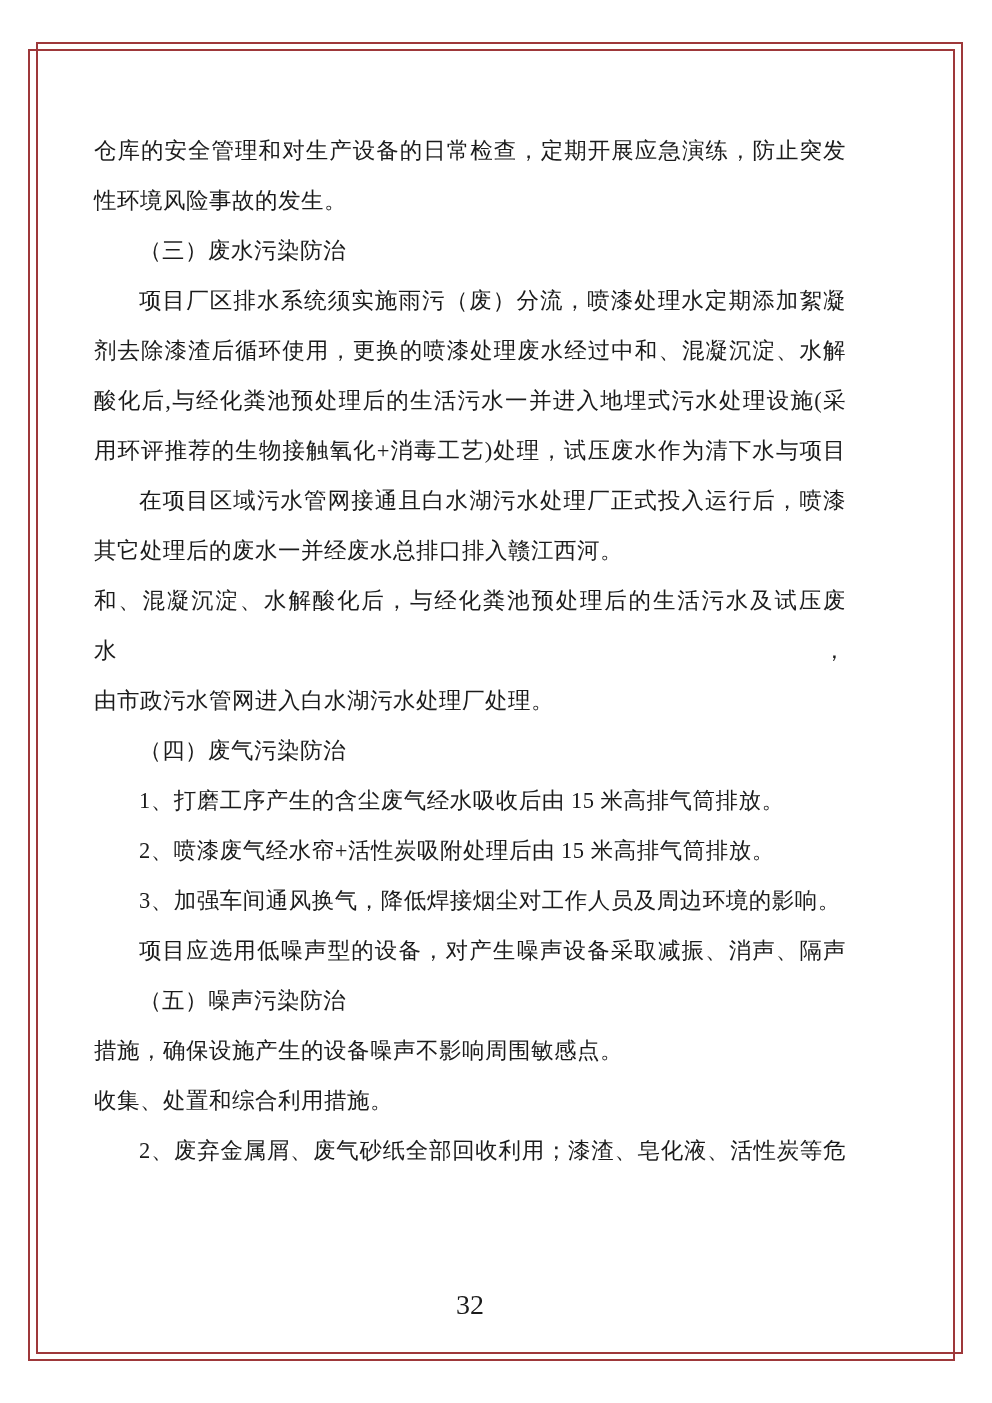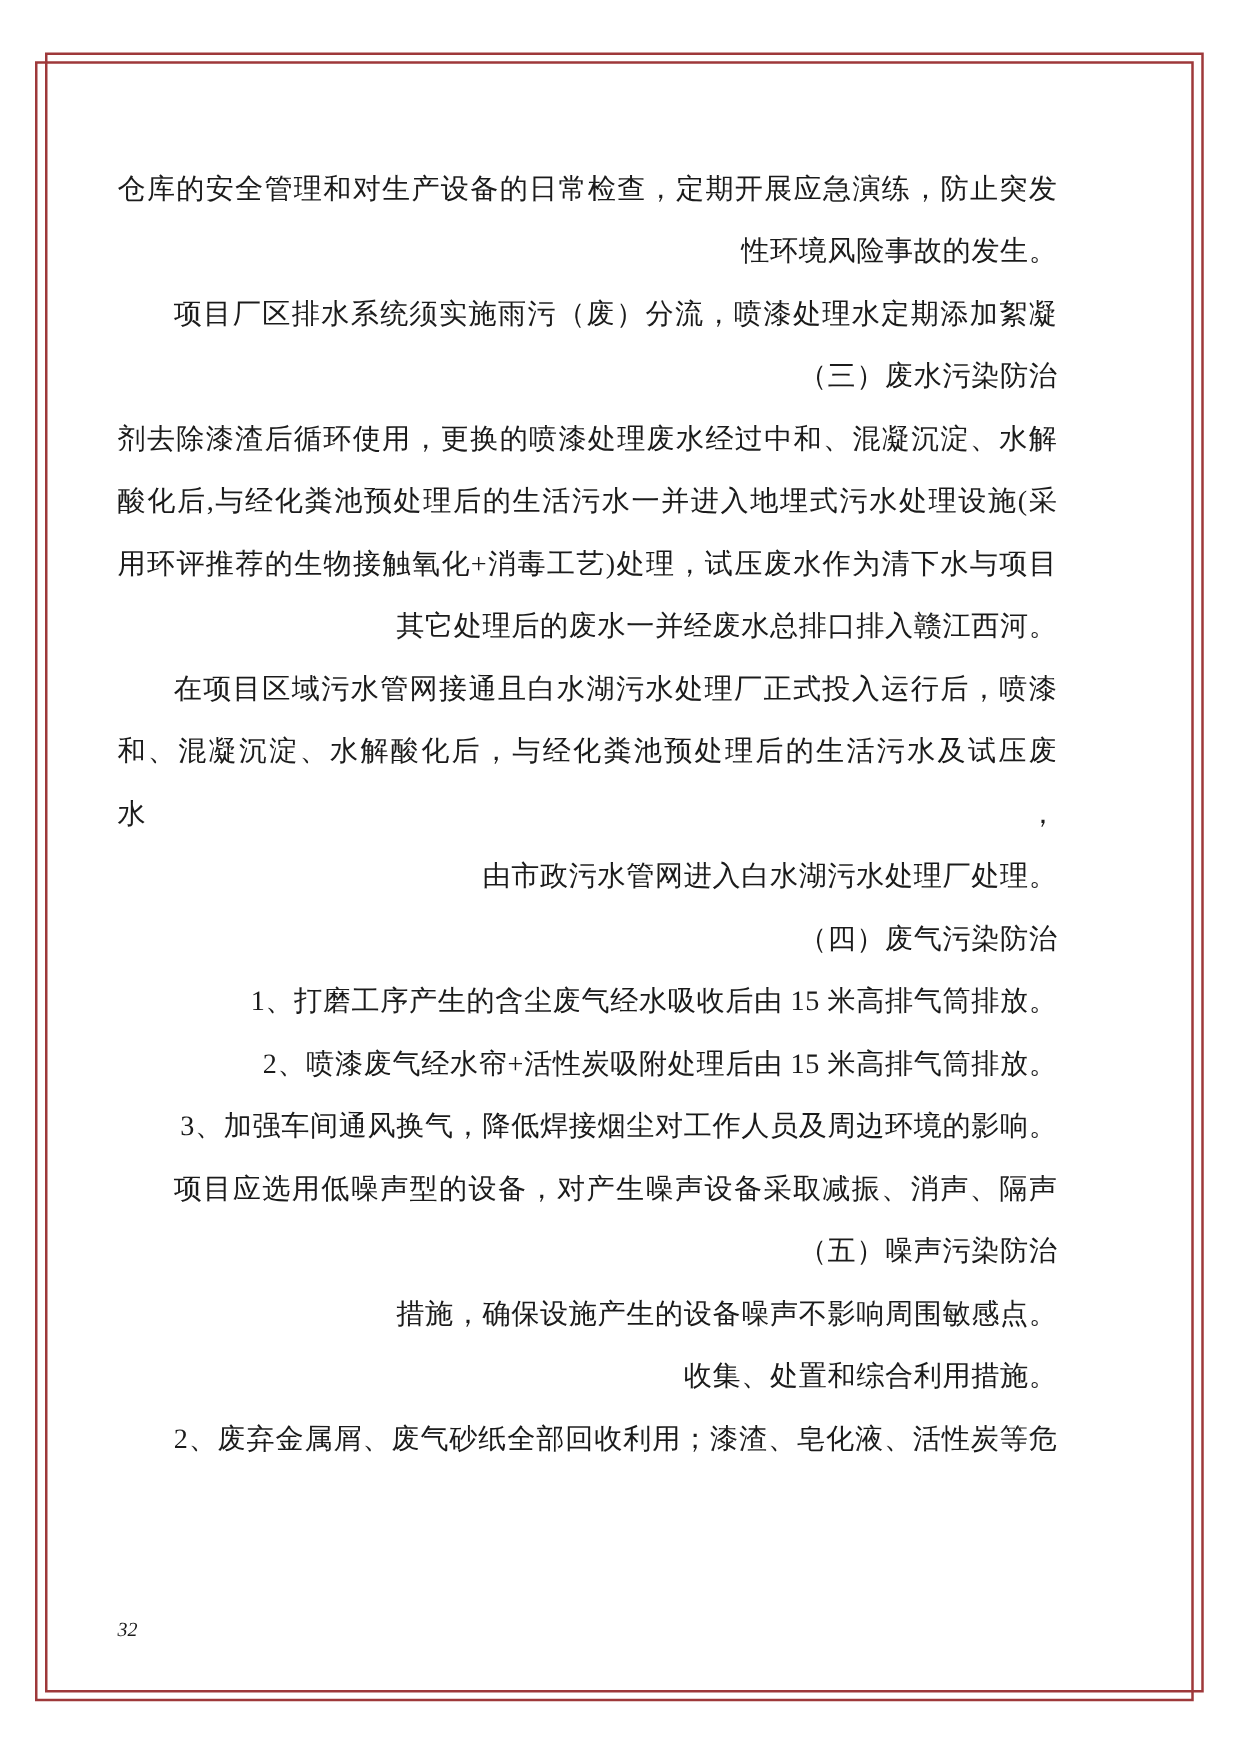--- a/index.html
+++ b/index.html
@@ -44,57 +44,56 @@
     left: 94px;
     top: 126px;
     width: 752px;
     font-size: 22.5px;
     line-height: 50px;
     letter-spacing: 0.5px;
     color: var(--text-color);
   }
   .line {
     white-space: normal;
-    text-align: right;
+    text-align: left;
   }
   .line.indent {
     text-indent: 2em;
   }
   .line.justify {
     text-align: justify;
     text-align-last: justify;
   }
   .page-number {
     position: absolute;
     left: 94px;
     top: 1290px;
     width: 752px;
-    text-align: left;
-    font-size: 16px;
+    text-align: center;
+    font-size: 28px;
     line-height: 30px;
     color: var(--text-color);
-    font-style: italic;
   }
 </style>
 </head>
 <body>
 
 <div class="page">
   <div class="frame frame-a"></div>
   <div class="frame frame-b"></div>
   <div class="content">
       <div class="line justify">仓库的安全管理和对生产设备的日常检查，定期开展应急演练，防止突发</div>
       <div class="line">性环境风险事故的发生。</div>
+      <div class="line indent">（三）废水污染防治</div>
       <div class="line indent justify">项目厂区排水系统须实施雨污（废）分流，喷漆处理水定期添加絮凝</div>
-      <div class="line indent">（三）废水污染防治</div>
       <div class="line justify">剂去除漆渣后循环使用，更换的喷漆处理废水经过中和、混凝沉淀、水解</div>
       <div class="line justify">酸化后,与经化粪池预处理后的生活污水一并进入地埋式污水处理设施(采</div>
       <div class="line justify">用环评推荐的生物接触氧化+消毒工艺)处理，试压废水作为清下水与项目</div>
+      <div class="line indent justify">在项目区域污水管网接通且白水湖污水处理厂正式投入运行后，喷漆</div>
       <div class="line">其它处理后的废水一并经废水总排口排入赣江西河。</div>
-      <div class="line indent justify">在项目区域污水管网接通且白水湖污水处理厂正式投入运行后，喷漆</div>
       <div class="line justify">和、混凝沉淀、水解酸化后，与经化粪池预处理后的生活污水及试压废水，</div>
       <div class="line">由市政污水管网进入白水湖污水处理厂处理。</div>
       <div class="line indent">（四）废气污染防治</div>
       <div class="line indent">1、打磨工序产生的含尘废气经水吸收后由 15 米高排气筒排放。</div>
       <div class="line indent">2、喷漆废气经水帘+活性炭吸附处理后由 15 米高排气筒排放。</div>
       <div class="line indent">3、加强车间通风换气，降低焊接烟尘对工作人员及周边环境的影响。</div>
       <div class="line indent justify">项目应选用低噪声型的设备，对产生噪声设备采取减振、消声、隔声</div>
       <div class="line indent">（五）噪声污染防治</div>
       <div class="line">措施，确保设施产生的设备噪声不影响周围敏感点。</div>
       <div class="line">收集、处置和综合利用措施。</div>

